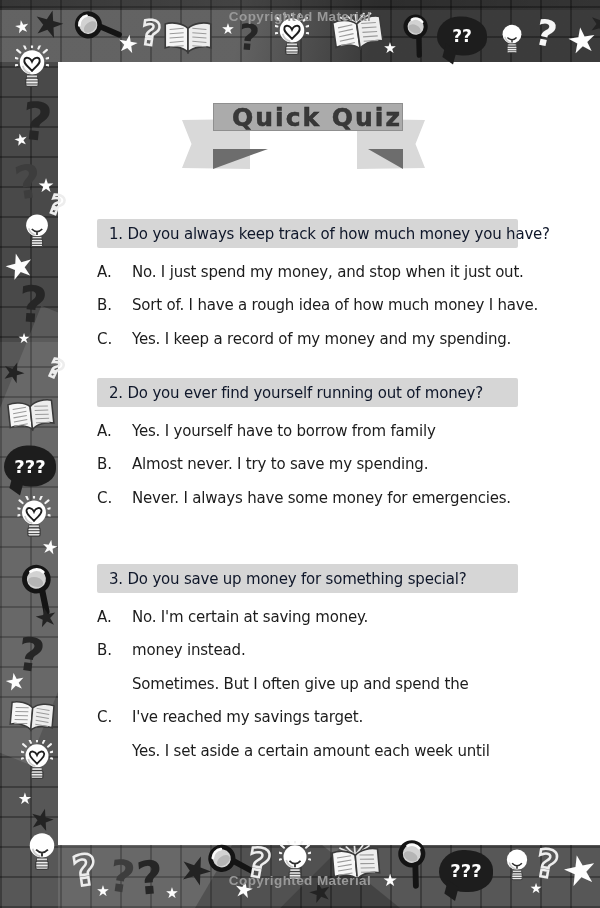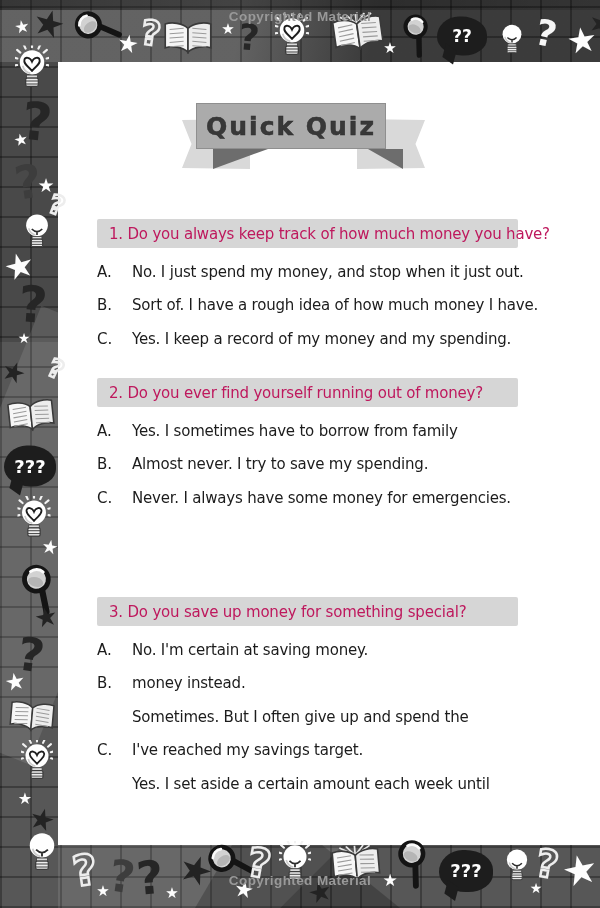--- a/index.html
+++ b/index.html
@@ -28,31 +28,31 @@
   .page{position:absolute;left:58px;top:62px;width:542px;height:783px;background:var(--page_bg,#fff);z-index:2}
 
   
   .ribbon{position:absolute;left:124px;top:41px;width:243px;height:70px}
   .tail{position:absolute;top:16px;width:68px;height:50px;background:var(--ribbon_tail,#d9d9d9)}
   .tail.l{left:0;clip-path:polygon(0 2%,100% 0,100% 100%,0 98%,14% 50%)}
   .tail.r{right:0;clip-path:polygon(0 0,100% 2%,86% 50%,100% 98%,0 100%)}
   .fold{position:absolute;top:46px;height:20px;background:var(--ribbon_fold,#6d6d6d)}
   .fold.l{left:31px;width:55px;clip-path:polygon(0 0,100% 0,0 100%)}
   .fold.r{right:22px;width:35px;clip-path:polygon(0 0,100% 0,100% 100%)}
-  .rib-rect{position:absolute;left:14px;top:0;width:190px;height:46px;
+  .rib-rect{position:absolute;left:31px;top:0;width:190px;height:28px;
       background:var(--ribbon_panel,#ababab);border:1px solid #8f8f8f;box-sizing:border-box;
-      display:flex;align-items:center;justify-content:center}
+      display:flex;align-items:center;justify-content:flex-end}
   .rib-text{font-size:25px;font-weight:bold;color:#383838;letter-spacing:2px;
       -webkit-text-stroke:.5px #2c2c2c}
 
   
   .qblock{position:absolute;left:39px;width:421px;color:var(--ink,#1c1c1c)}
-  #q1{top:157px}#q2{top:316px}#q3{top:535px}
+  #q1{top:157px}#q2{top:316px}#q3{top:502px}
   .qbar{height:29px;background:var(--bar_bg,#d6d6d6);display:flex;align-items:center;
-      padding:0 12px;box-sizing:border-box;width:100%;font-size:15px;color:#be185d;
+      padding:0 12px;box-sizing:border-box;width:100%;font-size:15px;color:#0f172a;
       border-radius:2px;white-space:nowrap;letter-spacing:-.2px}
   .opts{margin-top:8px}
   .opt{display:flex;align-items:flex-start}
   .letter{width:35px;flex:none;line-height:33.4px;font-size:15px}
   .otext{flex:1 1 auto}
   .oline{line-height:33.4px;font-size:15px;white-space:nowrap;letter-spacing:-.2px}
 
   
   .wm{position:absolute;left:0;width:600px;text-align:center;z-index:4;
       font-family:"Liberation Sans",sans-serif;font-size:13.5px;font-weight:bold;
@@ -114,21 +114,21 @@
         </div>
       </div>
     </section>
 
     <section class="qblock" id="q2">
       <div class="qbar">2. Do you ever find yourself running out of money?</div>
       <div class="opts">
         <div class="opt">
           <span class="letter">A.</span>
           <span class="otext">
-            <div class="oline">Yes. I sometimes have to borrow from family</div>
+            <div class="oline">Yes. I yourself have to borrow from family</div>
           </span>
         </div>
         <div class="opt">
           <span class="letter">B.</span>
           <span class="otext"><span class="oline">Almost never. I try to save my spending.</span></span>
         </div>
         <div class="opt">
           <span class="letter">C.</span>
           <span class="otext"><span class="oline">Never. I always have some money for emergencies.</span></span>
         </div>

